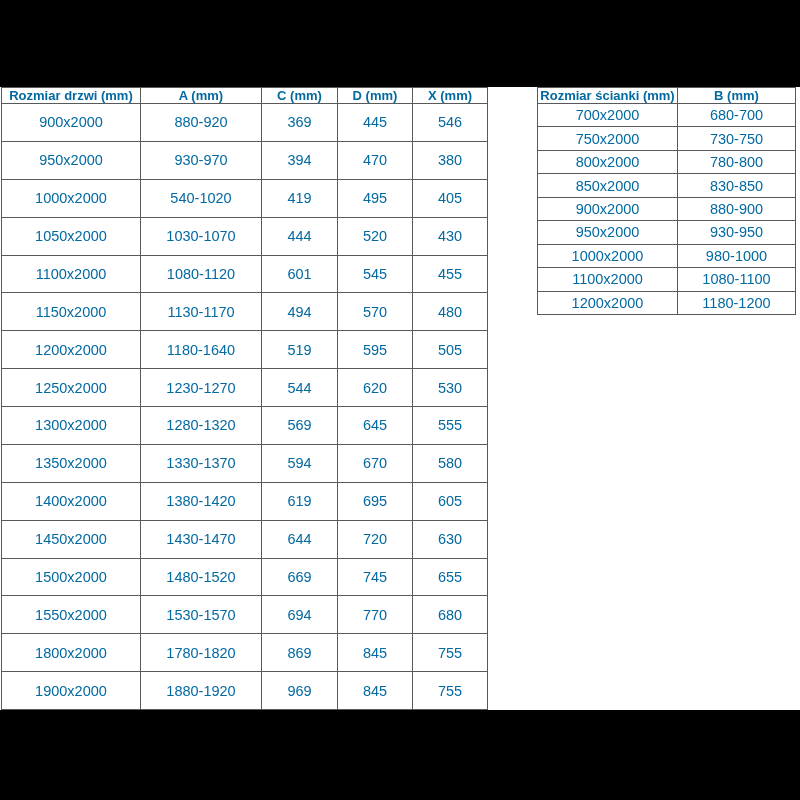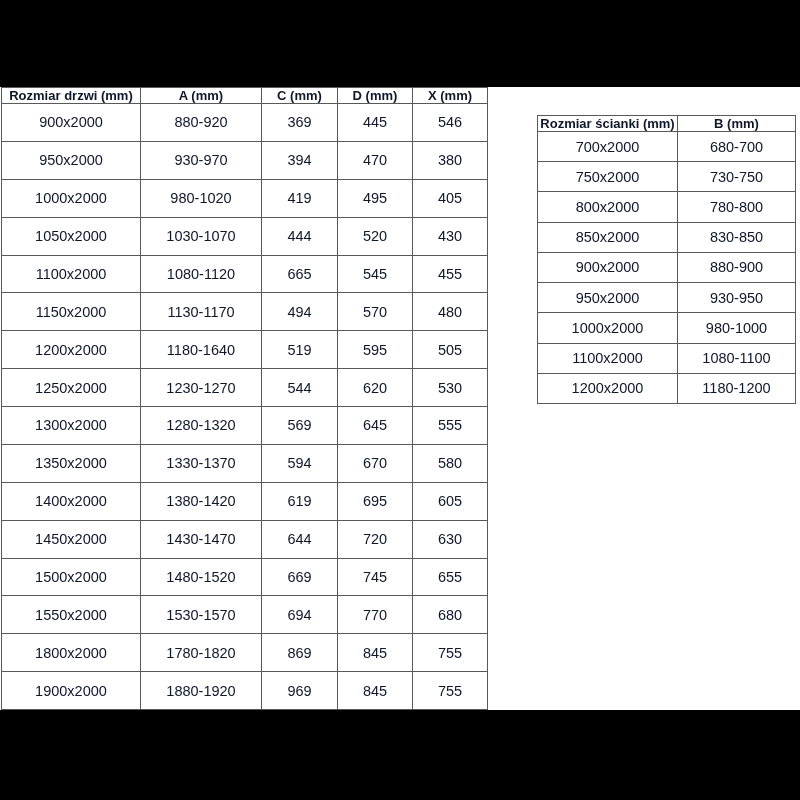--- a/index.html
+++ b/index.html
@@ -15,21 +15,21 @@
     top: 87px;
     left: 0;
     width: 800px;
     height: 623px;
     background: #ffffff;
   }
   table {
     border-collapse: collapse;
     table-layout: fixed;
     font-family: "Liberation Sans", sans-serif;
-    color: #0f172a;
+    color: #0369a1;
   }
   th, td {
     border: 1px solid #595959;
     text-align: center;
     vertical-align: middle;
     padding: 0;
     white-space: nowrap;
     overflow: hidden;
   }
   th {
@@ -44,22 +44,21 @@
     top: 0;
     left: 1px;
     width: 486px;
     height: 623px;
   }
   .wall-table {
     position: absolute;
     top: 0;
     left: 537px;
     width: 258px;
-    height: 289px;
-    margin-top: 28px;
+    height: 228px;
   }
 </style>
 </head>
 <body>
 
 <div class="band">
 
   <table class="door-table">
     <colgroup>
       <col style="width:139px">
@@ -87,36 +86,36 @@
         </tr>
         <tr>
           <td>950x2000</td>
           <td>930-970</td>
           <td>394</td>
           <td>470</td>
           <td>380</td>
         </tr>
         <tr>
           <td>1000x2000</td>
-          <td>980-1020</td>
+          <td>540-1020</td>
           <td>419</td>
           <td>495</td>
           <td>405</td>
         </tr>
         <tr>
           <td>1050x2000</td>
           <td>1030-1070</td>
           <td>444</td>
           <td>520</td>
           <td>430</td>
         </tr>
         <tr>
           <td>1100x2000</td>
           <td>1080-1120</td>
-          <td>665</td>
+          <td>601</td>
           <td>545</td>
           <td>455</td>
         </tr>
         <tr>
           <td>1150x2000</td>
           <td>1130-1170</td>
           <td>494</td>
           <td>570</td>
           <td>480</td>
         </tr>

